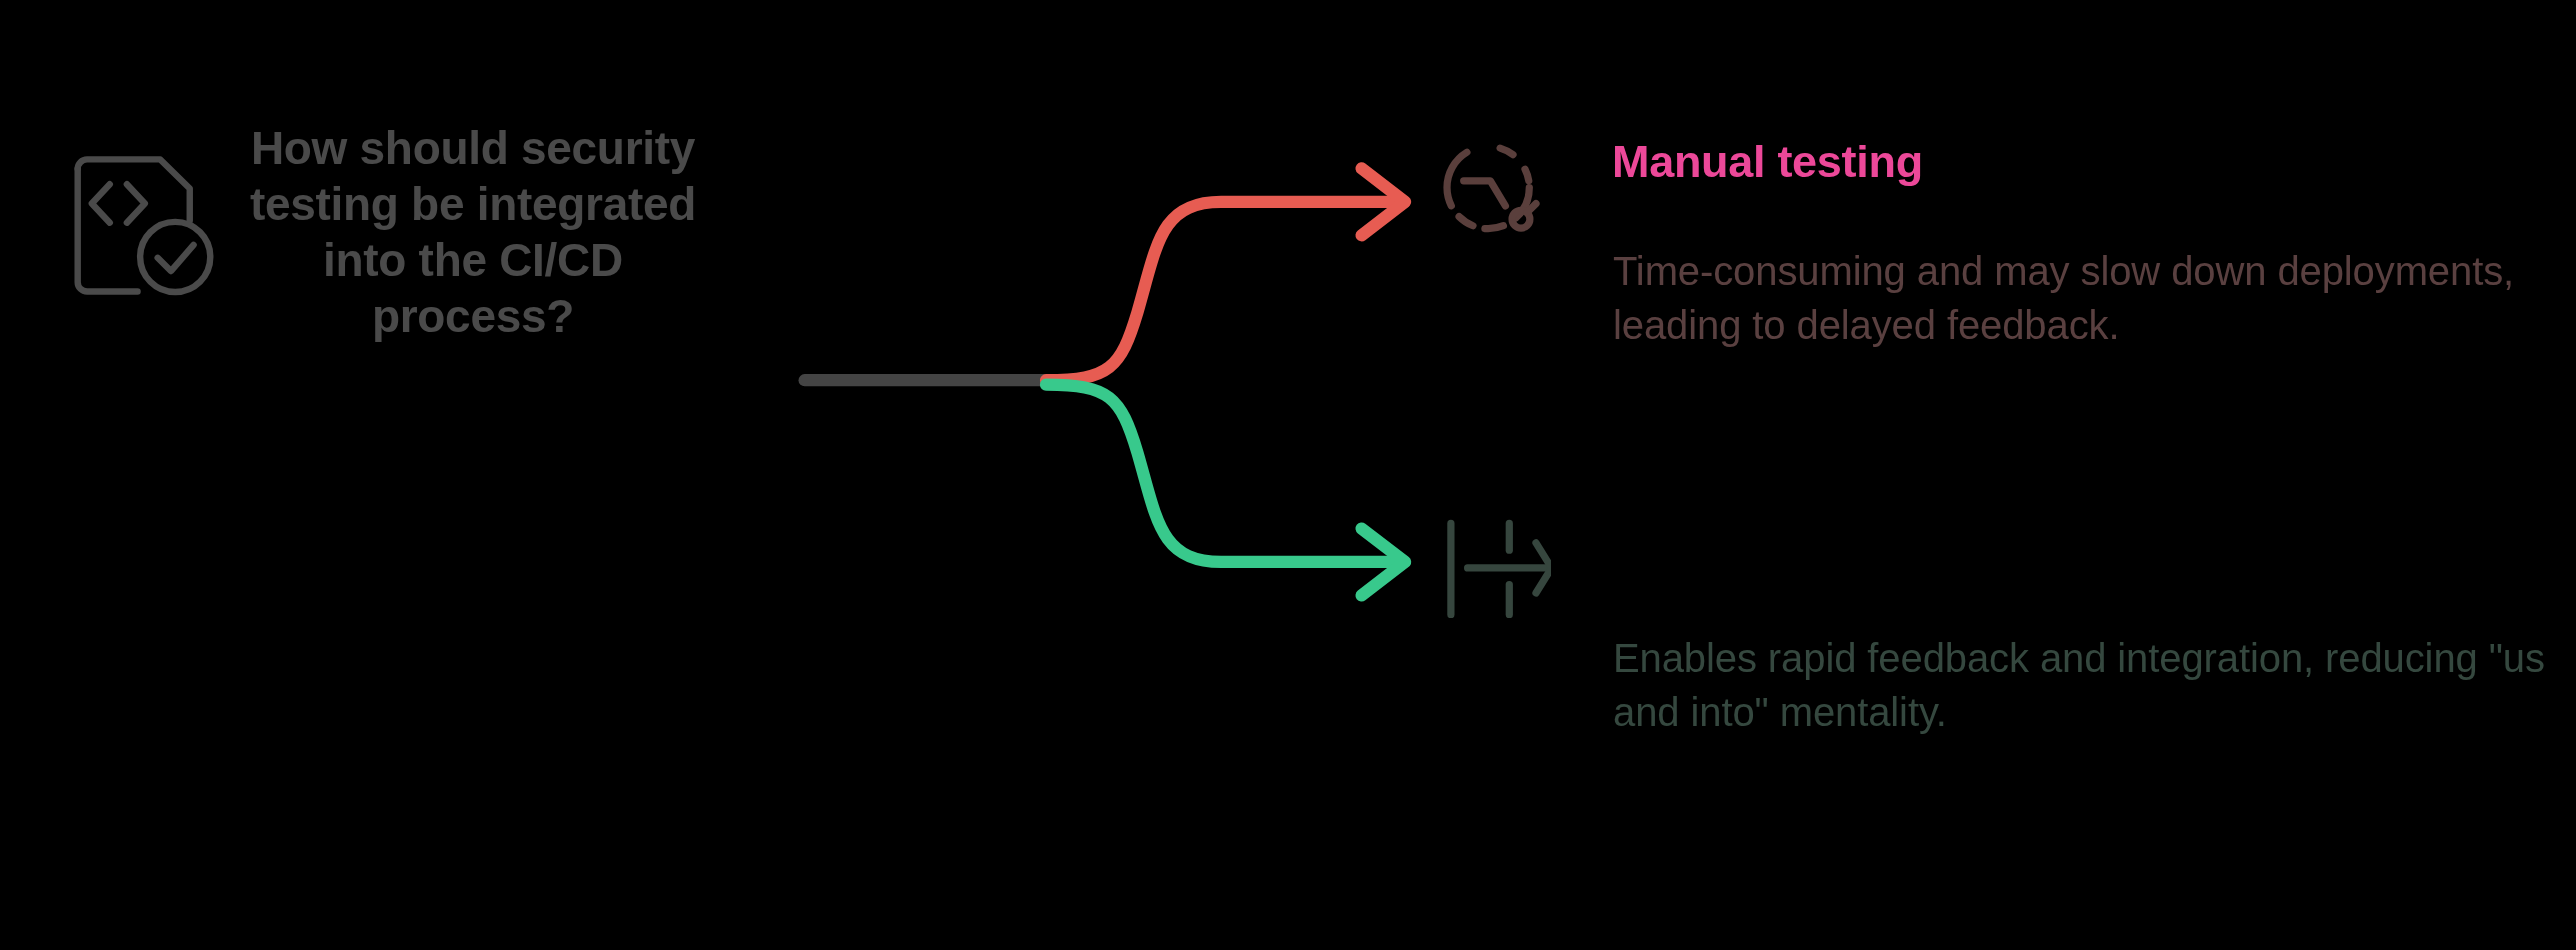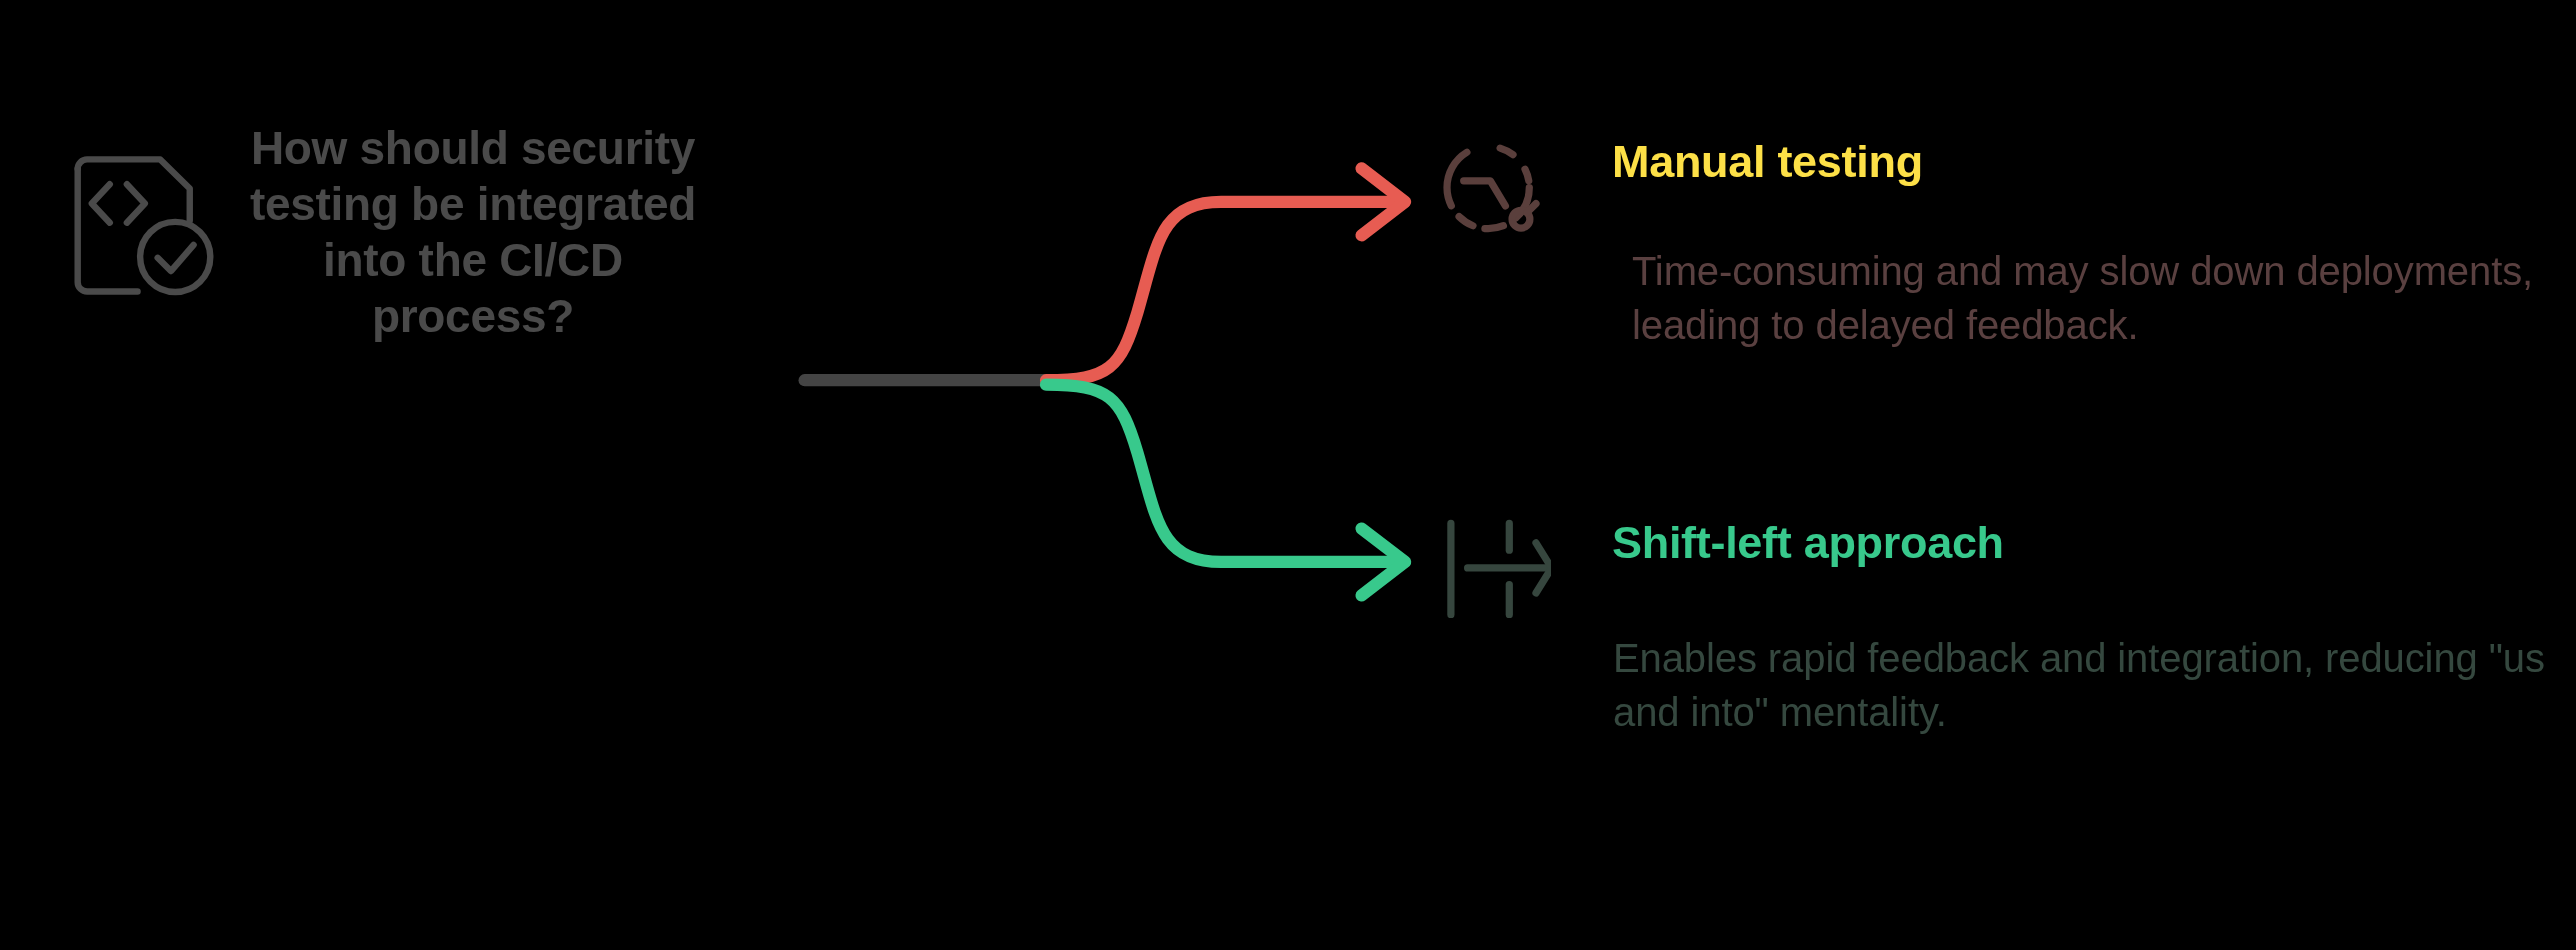--- a/index.html
+++ b/index.html
@@ -75,36 +75,35 @@
     display: block;
   }
   .branch-title {
     margin-left: 61px;
     font-size: 45px;
     font-weight: bold;
     line-height: 1.06;
     letter-spacing: -0.3px;
     white-space: nowrap;
   }
-  #title-manual { color: #fde047; }
+  #title-manual { color: #ec4899; }
   #title-shift  { color: #38c98c; }
 
   .branch-desc {
     position: absolute;
     left: 176px;
     width: 937px;
     font-size: 40px;
     font-weight: normal;
     line-height: 1.36;
     letter-spacing: -0.1px;
   }
   #desc-manual {
     top: 106px;
     color: #5a4040;
-    margin-left: 19px;
   }
   #desc-shift {
     top: 112px;
     color: #35483f;
   }
 </style>
 </head>
 <body>
 
 <div id="stage">
@@ -172,20 +171,19 @@
 
         <path d="M25 8 V172" stroke="#36463e" stroke-width="13" stroke-linecap="round"></path>
 
         <path d="M130 8 V56" stroke="#36463e" stroke-width="13" stroke-linecap="round"></path>
         <path d="M130 118 V172" stroke="#36463e" stroke-width="13" stroke-linecap="round"></path>
 
         <path d="M55 88 H196" stroke="#36463e" stroke-width="13" stroke-linecap="round"></path>
         <path d="M178 43 L206 88 L178 133" stroke="#36463e" stroke-width="13" stroke-linecap="round" stroke-linejoin="round"></path>
       </svg>
 
-      <div class="branch-title" id="title-shift">Shift-left approach</div>
     </div>
 
     <div class="branch-desc" id="desc-shift">Enables rapid feedback and integration, reducing "us and into" mentality.</div>
   </div>
 
 </div>
 
 
 </body></html>

